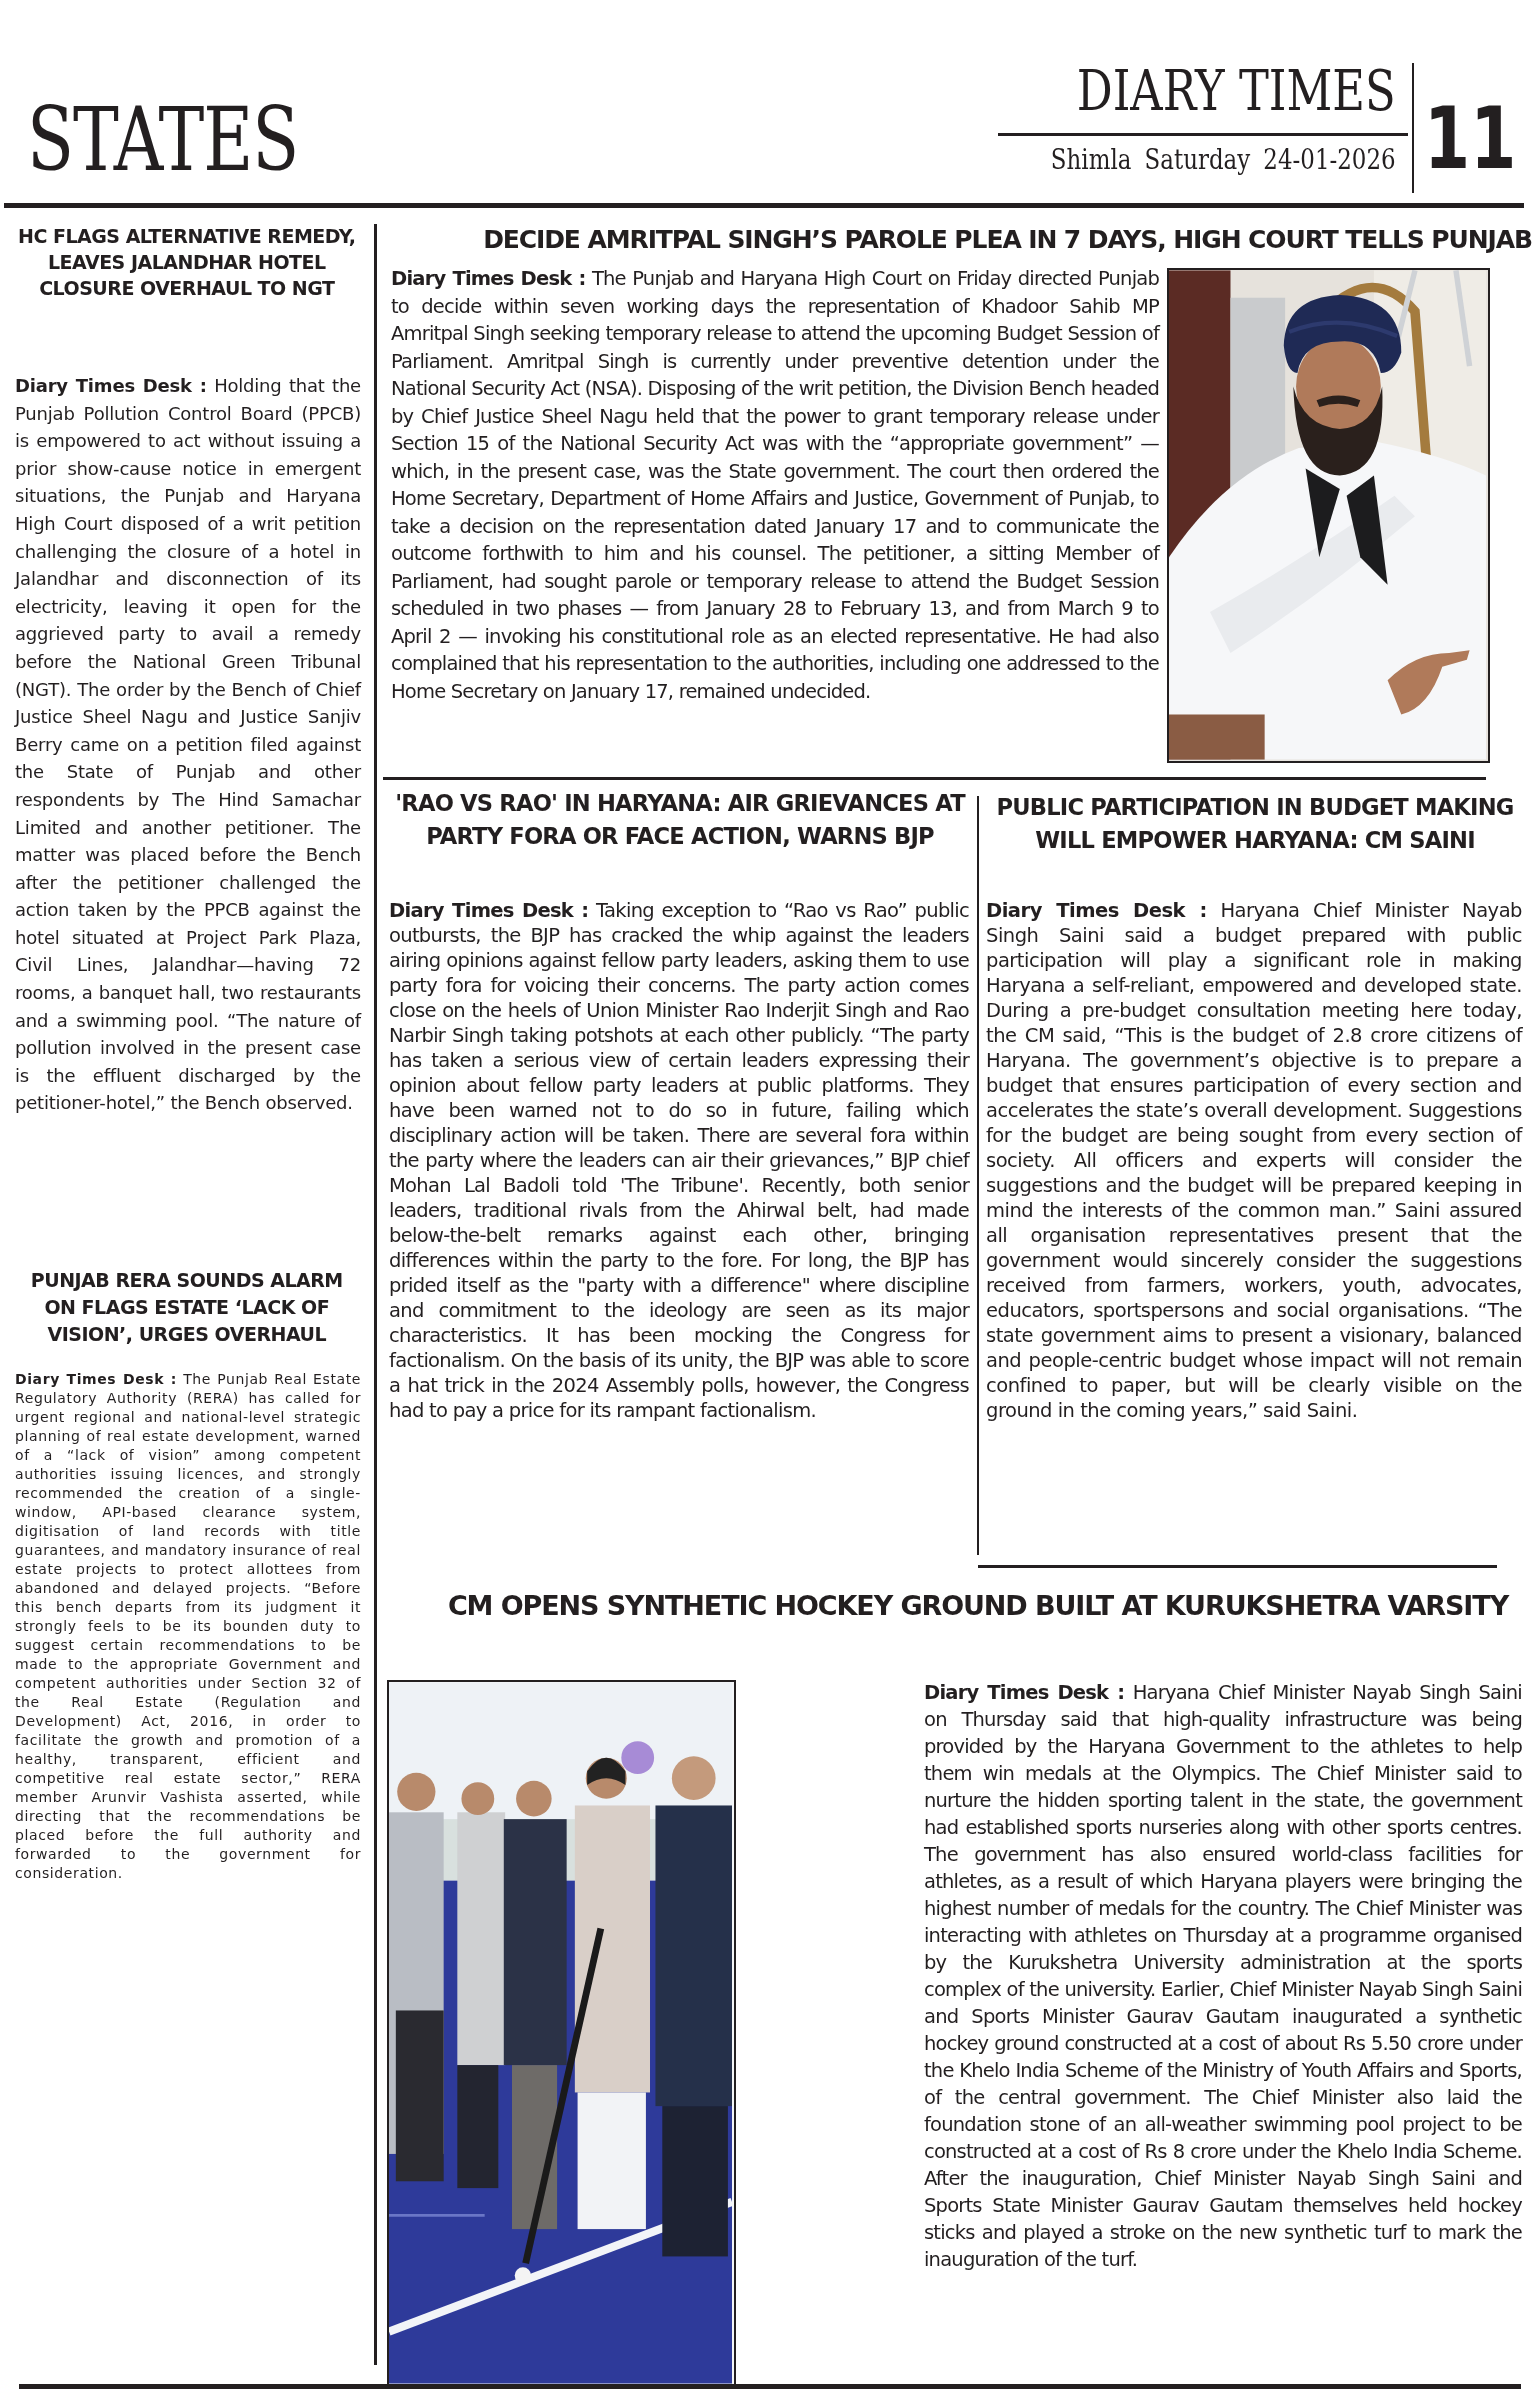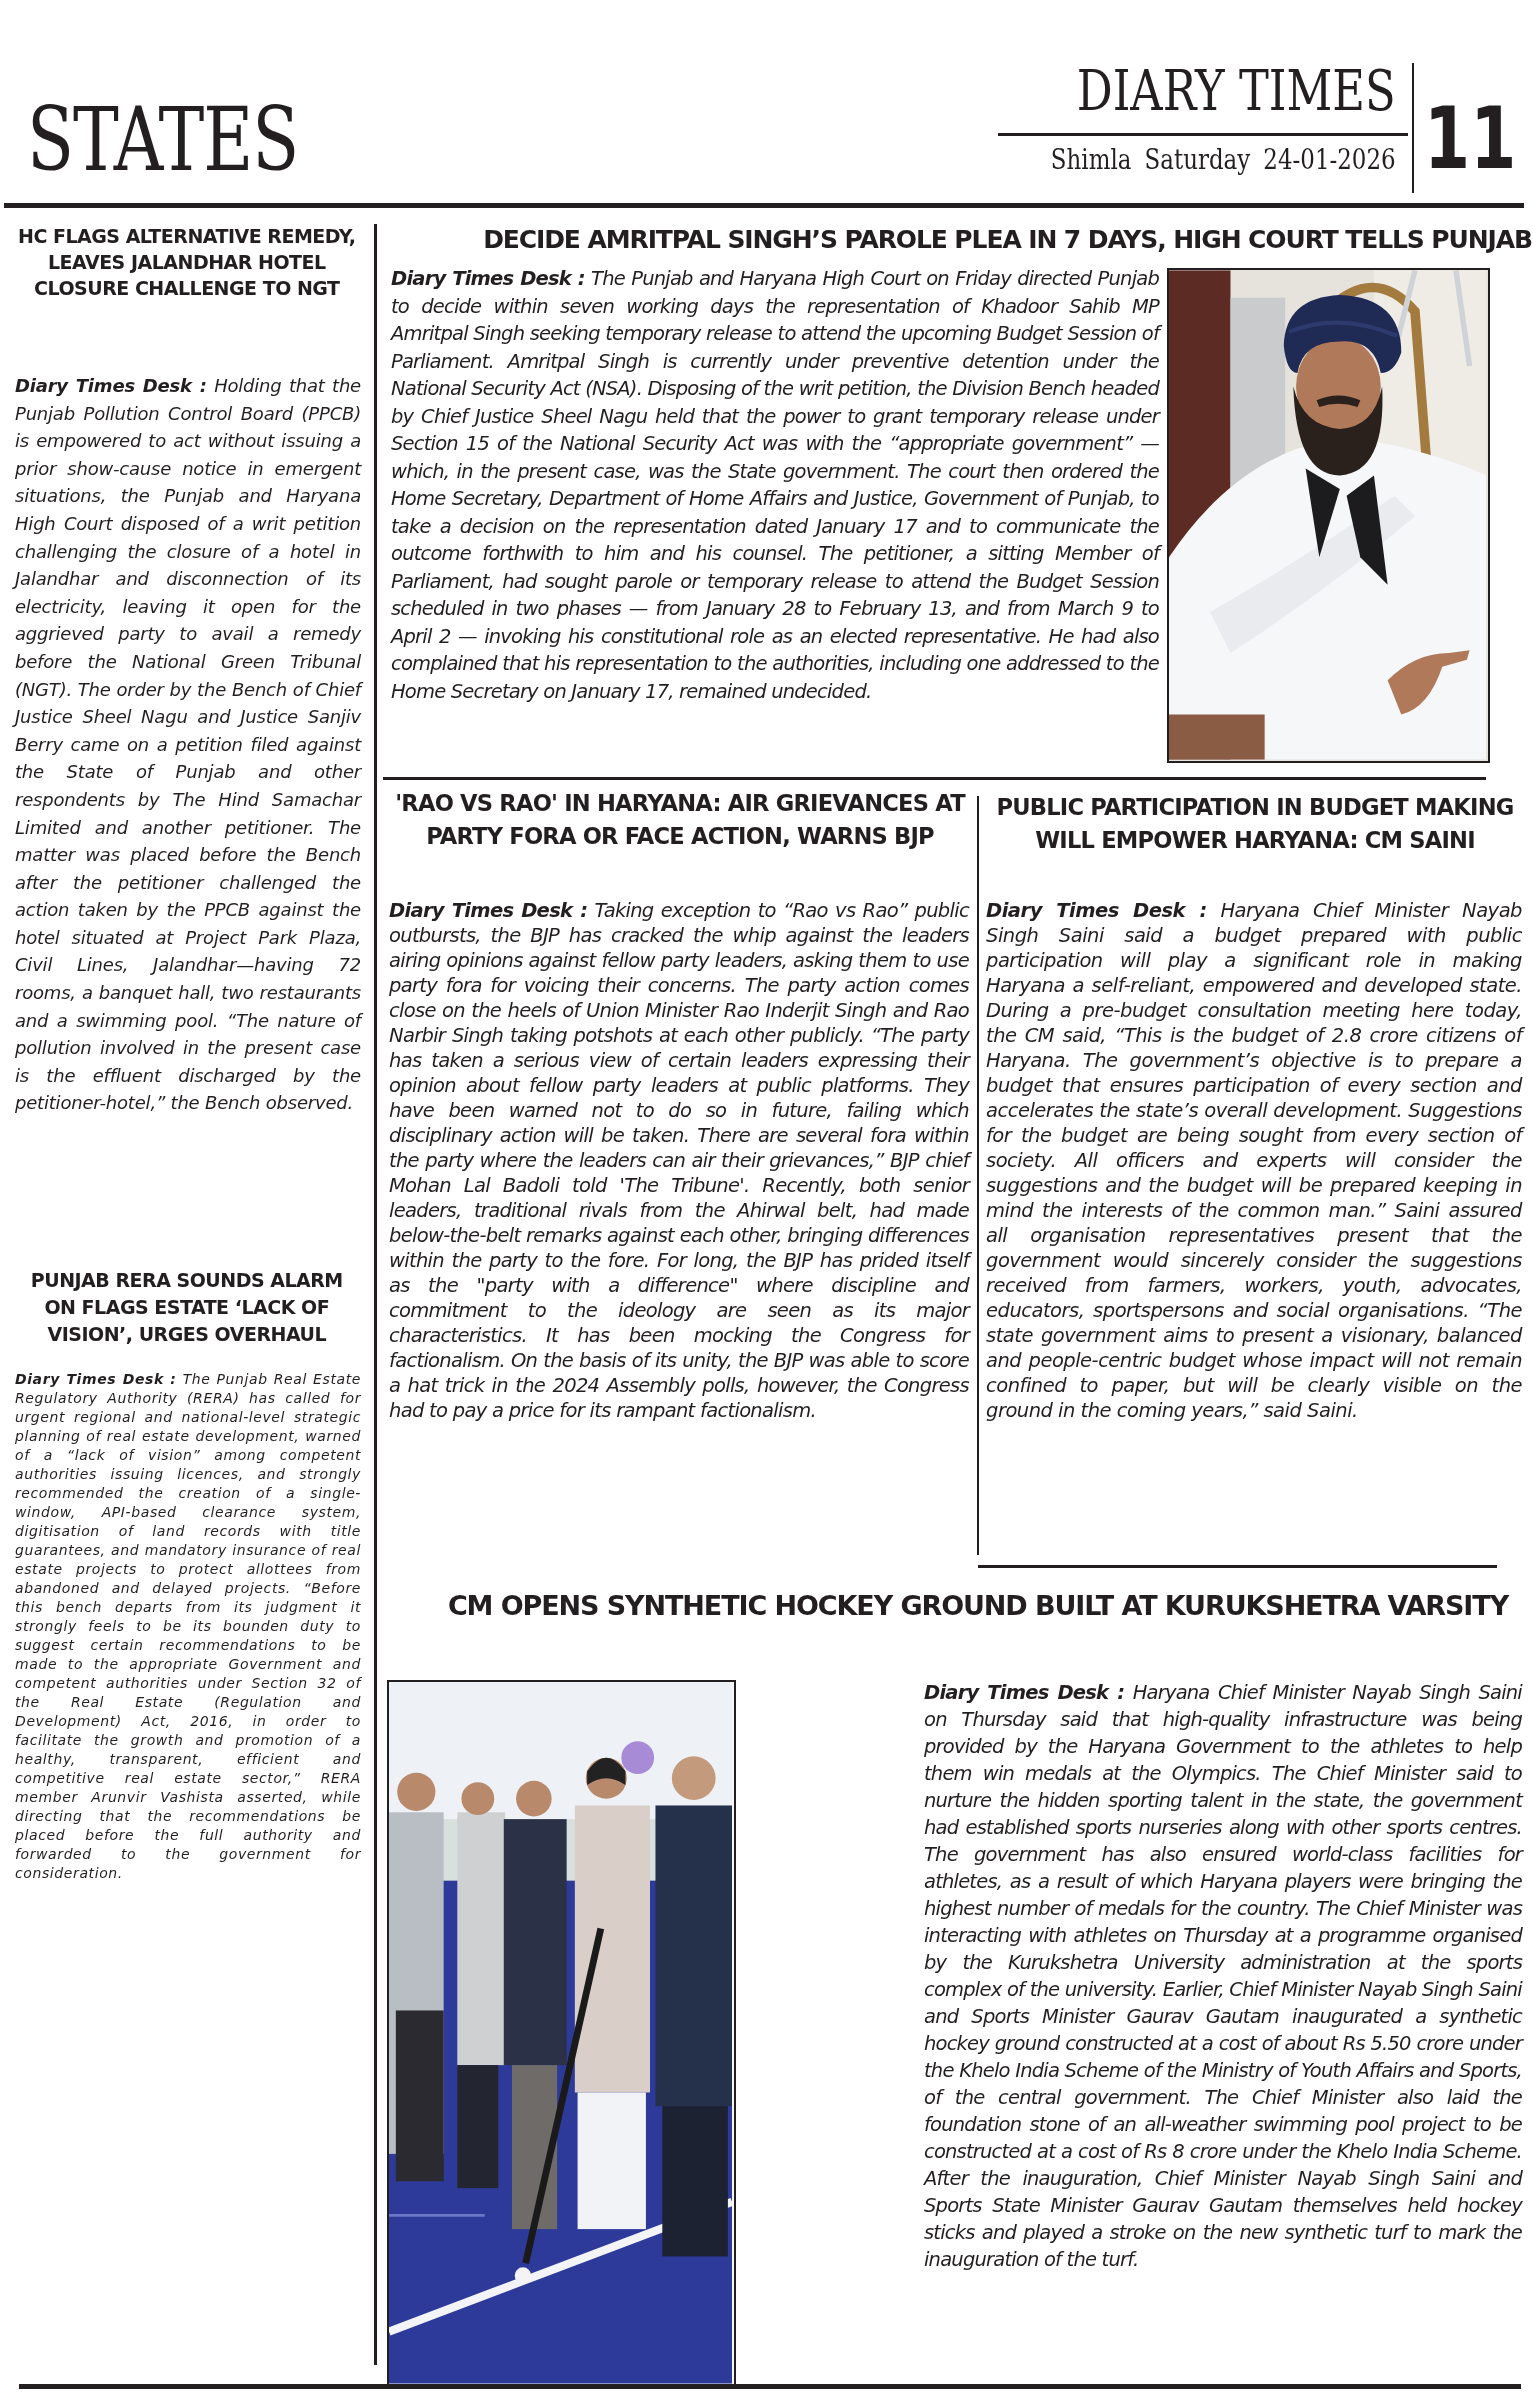--- a/index.html
+++ b/index.html
@@ -39,21 +39,21 @@
     position: absolute; left: 4.1px; top: 203px; width: 1520px; height: 4.8px; background: #231f20;
   }
 
   
   .headline {
     position: absolute; font-family: "DejaVu Sans", sans-serif; font-weight: bold;
     color: #231f20; text-align: center; line-height: 1.38;
   }
   .body {
     position: absolute; font-family: "DejaVu Sans", sans-serif; color: #231f20;
-    text-align: justify; text-align-last: left; font-style: italic;
+    text-align: justify; text-align-last: left;
   }
   .byline { font-weight: bold; }
   .vrule { position: absolute; width: 2.7px; background: #231f20; }
   .hrule { position: absolute; height: 3.4px; background: #231f20; }
 
   
   #a1-head { left: 12.3px; top: 223px; width: 349px; font-size: 19px; letter-spacing: -0.5px; }
   #a1-body { left: 15px; top: 356px; width: 346px; font-size: 18px; line-height: 27.6px; letter-spacing: -0.2px; margin-top: 16px; }
   #a2-head { left: 12.3px; top: 1267px; width: 349px; font-size: 19px; letter-spacing: -0.5px; line-height: 1.42; }
   #a2-body { left: 15px; top: 1370px; width: 346px; font-size: 14px; line-height: 19px; letter-spacing: 0.6px; }
@@ -90,21 +90,21 @@
   <div class="section-title">STATES</div>
   <div class="paper-name">DIARY TIMES</div>
   <div class="mast-rule"></div>
   <div class="dateline">Shimla  Saturday  24-01-2026</div>
   <div class="mast-vrule"></div>
   <div class="page-number">11</div>
   <div class="top-rule"></div>
 </header>
 
 <article>
-  <h2 id="a1-head" class="headline">HC FLAGS ALTERNATIVE REMEDY, LEAVES JALANDHAR HOTEL CLOSURE CHALLENGE TO NGT</h2>
+  <h2 id="a1-head" class="headline">HC FLAGS ALTERNATIVE REMEDY, LEAVES JALANDHAR HOTEL CLOSURE OVERHAUL TO NGT</h2>
   <p id="a1-body" class="body">
     <span class="byline">Diary Times Desk :</span>
     <span>Holding that the Punjab Pollution Control Board (PPCB) is empowered to act without issuing a prior show-cause notice in emergent situations, the Punjab and Haryana High Court disposed of a writ petition challenging the closure of a hotel in Jalandhar and disconnection of its electricity, leaving it open for the aggrieved party to avail a remedy before the National Green Tribunal (NGT). The order by the Bench of Chief Justice Sheel Nagu and Justice Sanjiv Berry came on a petition filed against the State of Punjab and other respondents by The Hind Samachar Limited and another petitioner. The matter was placed before the Bench after the petitioner challenged the action taken by the PPCB against the hotel situated at Project Park Plaza, Civil Lines, Jalandhar—having 72 rooms, a banquet hall, two restaurants and a swimming pool. “The nature of pollution involved in the present case is the effluent discharged by the petitioner-hotel,” the Bench observed.</span>
   </p>
 </article>
 
 <article>
   <h2 id="a2-head" class="headline">PUNJAB RERA SOUNDS ALARM ON FLAGS ESTATE ‘LACK OF VISION’, URGES OVERHAUL</h2>
   <p id="a2-body" class="body">
     <span class="byline">Diary Times Desk :</span>

